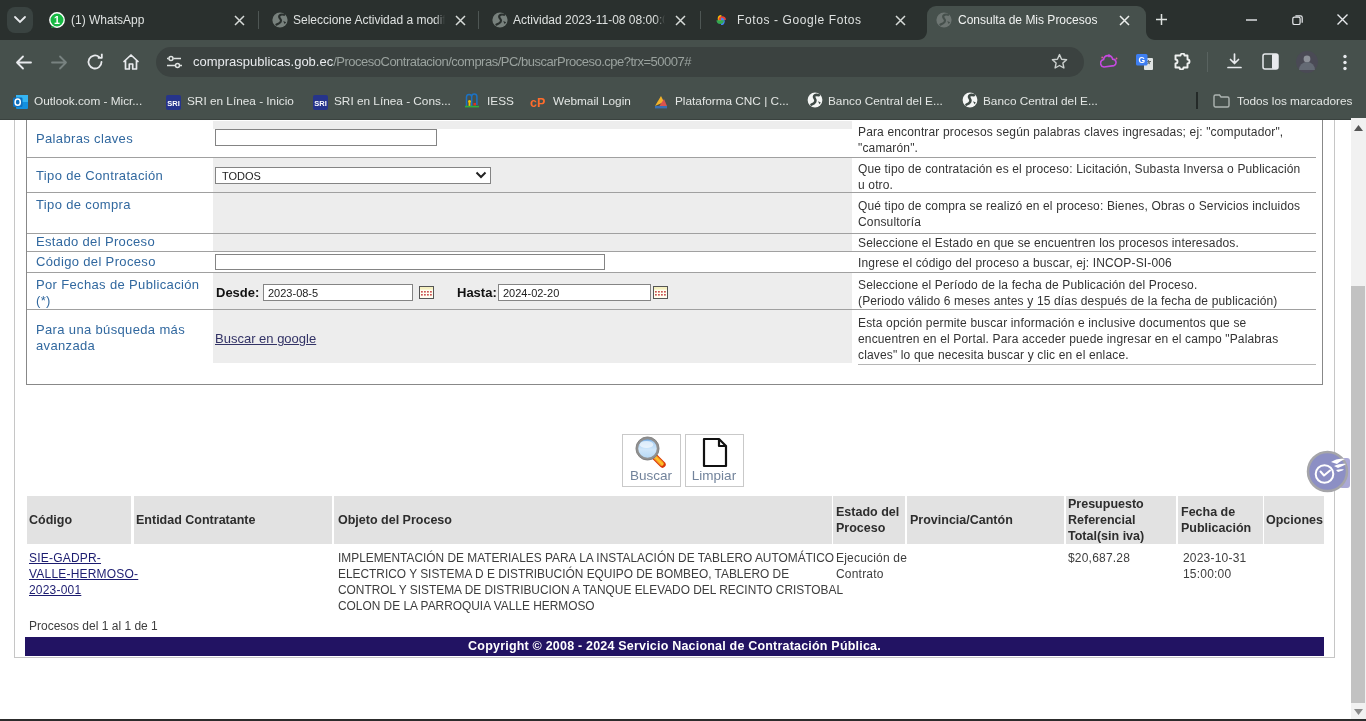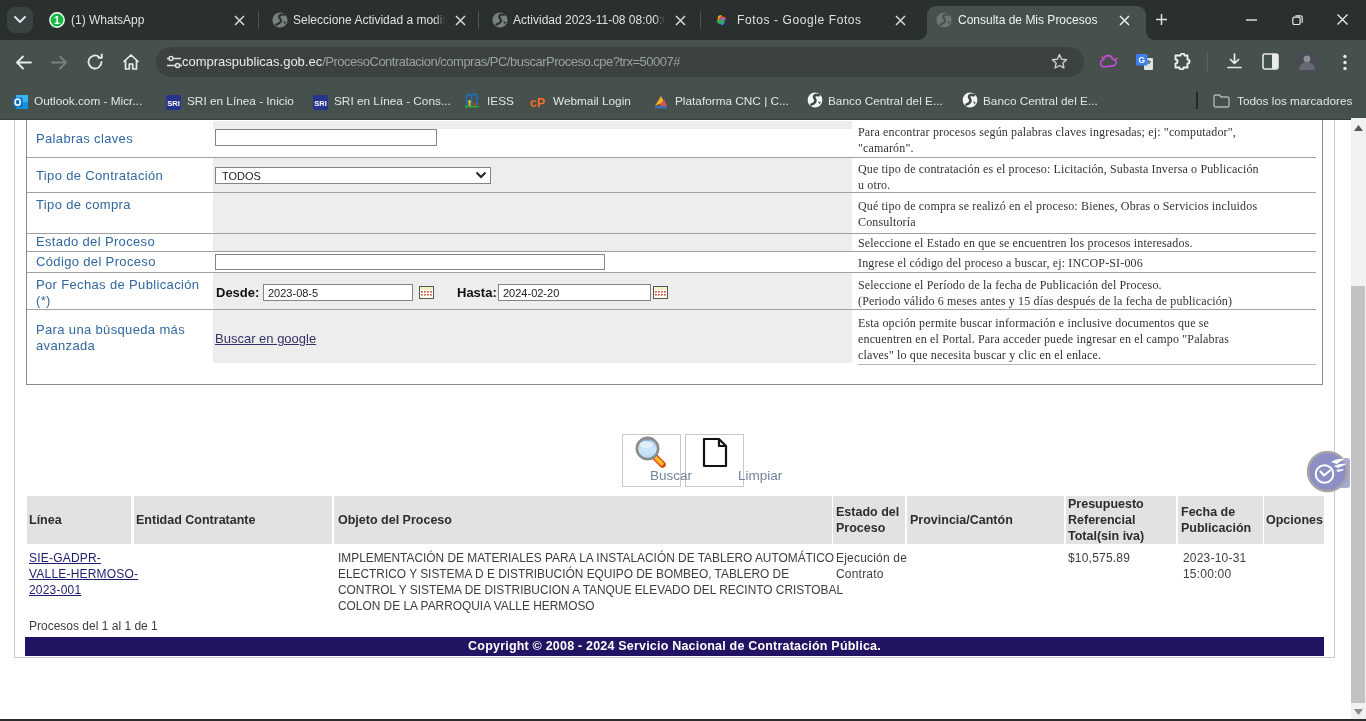--- a/index.html
+++ b/index.html
@@ -11,31 +11,31 @@
 #bookbar{left:0;top:84px;width:1366px;height:36px;background:#46504c;}
 .tabtitle{font-size:12px;color:#dee1e0;white-space:nowrap;overflow:hidden;position:absolute;top:13px;-webkit-mask-image:linear-gradient(90deg,#000 calc(100% - 10px),transparent);}
 .tabsep{position:absolute;width:1px;top:11px;height:18px;background:#4e5654;}
 #activetab{position:absolute;left:927px;top:6px;width:219px;height:34px;background:#46504c;border-radius:9px 9px 0 0;}
 #chevbtn{position:absolute;left:7px;top:7px;width:26px;height:26px;border-radius:8px;background:#3a4341;}
 #pill{position:absolute;left:156px;top:47px;width:928px;height:30px;border-radius:15px;background:#3b4240;}
 .url{font-size:13px;color:#e8eaed;white-space:nowrap;}
 .url .gray{color:#9aa29e;}
 .bmlabel{font-size:11.8px;color:#e3e6e4;white-space:nowrap;position:absolute;top:9px;}
 .flabel{position:absolute;font-size:13px;color:#31689f;line-height:16px;letter-spacing:0.35px;}
-.help{position:absolute;font-size:12px;color:#333;line-height:16px;letter-spacing:0.15px;font-family:Liberation Serif, serif;}
+.help{position:absolute;font-size:12px;color:#333;line-height:16px;letter-spacing:0.15px;}
 .inp{position:absolute;background:#fff;border:1px solid #848484;}
 .inptxt{position:absolute;font-size:11px;color:#222;}
 .blab{position:absolute;font-size:13px;font-weight:bold;color:#111;}
 .cell{position:absolute;font-size:12px;color:#3d3d3d;line-height:16px;letter-spacing:0.2px;}
 .hcell{position:absolute;background:#e2e2e2;}
 .htxt{position:absolute;font-size:12.5px;font-weight:bold;color:#2d2d2d;line-height:16px;}
 .graycell{position:absolute;background:#ededed;}
 .rowline{position:absolute;background:#a0a0a0;height:1px;}
 .btn{position:absolute;border:1px solid #c9c9c9;background:#fff;}
-.btntxt{position:absolute;font-size:14px;color:#72839b;padding-left:20px;}
+.btntxt{position:absolute;font-size:14px;color:#72839b;}
 svg{display:block}
 </style>
 </head>
 <body>
 <div id="root">
 <div id="tabstrip"></div>
 <div id="toolbar"></div>
 <div id="bookbar"></div>
 <div id="activetab"></div>
 <svg class="abs" style="left:918px;top:31px" width="9" height="9">
@@ -123,21 +123,21 @@
 <svg class="abs" style="left:122px;top:53px" width="18" height="18">
       <path d="M2,8.5 L9,2 L16,8.5 M3.5,7.5 V16 H7.3 V11 H10.7 V16 H14.5 V7.5" stroke="#e8eaed" stroke-width="1.7" fill="none" stroke-linejoin="round" stroke-linecap="round"></path>
     </svg>
 <div id="pill"></div>
 <svg class="abs" style="left:166px;top:54px" width="17" height="17">
       <circle cx="5" cy="4.5" r="2" fill="none" stroke="#dfe3e1" stroke-width="1.5"></circle>
       <path d="M7.5,4.5 H15 M1,4.5 H2.6" stroke="#dfe3e1" stroke-width="1.5"></path>
       <circle cx="11.5" cy="11.5" r="2" fill="none" stroke="#dfe3e1" stroke-width="1.5"></circle>
       <path d="M1,11.5 H9 M14,11.5 H16" stroke="#dfe3e1" stroke-width="1.5"></path>
     </svg>
-<div class="abs url" style="left:182px;top:54px">compraspublicas.gob.ec<span class="gray" style="letter-spacing:-0.5px">/ProcesoContratacion/compras/PC/buscarProceso.cpe?trx=50007#</span></div>
+<div class="abs url" style="left:193px;top:54px">compraspublicas.gob.ec<span class="gray" style="letter-spacing:-0.5px">/ProcesoContratacion/compras/PC/buscarProceso.cpe?trx=50007#</span></div>
 <svg class="abs" style="left:1051px;top:53px" width="17" height="17">
       <path d="M8.5,1.6 L10.6,6.2 15.6,6.7 11.9,10.1 12.9,15 8.5,12.5 4.1,15 5.1,10.1 1.4,6.7 6.4,6.2 Z" fill="none" stroke="#ccd1cf" stroke-width="1.4" stroke-linejoin="round"></path>
     </svg>
 <svg class="abs" style="left:1100px;top:54px" width="19" height="16">
       <path d="M4,13 a3.8,3.8 0 0 1 -0.4,-7.5 a4.6,4.6 0 0 1 9,-0.4 a3.4,3.4 0 0 1 1.4,6.5 Z" fill="none" stroke="#c54ae0" stroke-width="1.6"></path>
       <circle cx="9" cy="1.8" r="1.1" fill="none" stroke="#c54ae0" stroke-width="1"></circle>
       <circle cx="2.2" cy="3.5" r="0.9" fill="#e05aa0"></circle>
       <circle cx="16.5" cy="4.5" r="0.9" fill="#e05aa0"></circle>
     </svg>
 <svg class="abs" style="left:1136px;top:54px" width="18" height="17">
@@ -316,41 +316,41 @@
       <line x1="21.5" y1="21.5" x2="27.6" y2="27.6" stroke="url(#hdl)" stroke-width="4.4" stroke-linecap="round"></line>
       <circle cx="13.5" cy="12.5" r="10.4" fill="url(#lens)" stroke="#909090" stroke-width="2.2"></circle>
       <circle cx="13.5" cy="12.5" r="11.6" fill="none" stroke="#787878" stroke-width="0.8"></circle>
       <ellipse cx="12.5" cy="8.5" rx="6.8" ry="3.6" fill="#ffffff" opacity="0.6"></ellipse>
     </svg>
 <div class="btntxt" style="left:622px;top:468px;width:58px;text-align:center;font-size:13.5px">Buscar</div>
 <svg class="abs" style="left:702px;top:437px" width="26" height="31">
       <path d="M2,2 H17 L24,9 V29 H2 Z" fill="#fff" stroke="#111" stroke-width="2.2" stroke-linejoin="round"></path>
       <path d="M17,2 V9 H24" fill="none" stroke="#111" stroke-width="2.2" stroke-linejoin="round"></path>
     </svg>
-<div class="btntxt" style="left:718px;top:468px;width:58px;font-size:13.5px">Limpiar</div>
+<div class="btntxt" style="left:685px;top:468px;width:58px;text-align:center;font-size:13.5px">Limpiar</div>
 <div class="hcell" style="left:27px;top:496px;width:104px;height:48px"></div>
 <div class="hcell" style="left:133.5px;top:496px;width:198.5px;height:48px"></div>
 <div class="hcell" style="left:334px;top:496px;width:497.5px;height:48px"></div>
 <div class="hcell" style="left:833px;top:496px;width:71.5px;height:48px"></div>
 <div class="hcell" style="left:906.5px;top:496px;width:157px;height:48px"></div>
 <div class="hcell" style="left:1065.5px;top:496px;width:110px;height:48px"></div>
 <div class="hcell" style="left:1177.5px;top:496px;width:85px;height:48px"></div>
 <div class="hcell" style="left:1264px;top:496px;width:60px;height:48px"></div>
-<div class="htxt" style="left:29px;top:512px">Línea</div>
+<div class="htxt" style="left:29px;top:512px">Código</div>
 <div class="htxt" style="left:136px;top:512px">Entidad Contratante</div>
 <div class="htxt" style="left:338px;top:512px">Objeto del Proceso</div>
 <div class="htxt" style="left:836px;top:504px">Estado del<br>Proceso</div>
 <div class="htxt" style="left:910px;top:512px">Provincia/Cantón</div>
 <div class="htxt" style="left:1068px;top:496px">Presupuesto<br>Referencial<br>Total(sin iva)</div>
 <div class="htxt" style="left:1181px;top:504px">Fecha de<br>Publicación</div>
 <div class="htxt" style="left:1266px;top:512px">Opciones</div>
 <div class="cell" style="left:29px;top:550px;color:#1c1c70;text-decoration:underline">SIE-GADPR-<br>VALLE-HERMOSO-<br>2023-001</div>
 <div class="cell" style="left:338px;top:550px;font-size:11.9px;letter-spacing:0px">IMPLEMENTACIÓN DE MATERIALES PARA LA INSTALACIÓN DE TABLERO AUTOMÁTICO<br>ELECTRICO Y SISTEMA D E DISTRIBUCIÓN EQUIPO DE BOMBEO, TABLERO DE<br>CONTROL Y SISTEMA DE DISTRIBUCION A TANQUE ELEVADO DEL RECINTO CRISTOBAL<br>COLON DE LA PARROQUIA VALLE HERMOSO</div>
 <div class="cell" style="left:836px;top:550px">Ejecución de<br>Contrato</div>
-<div class="cell" style="left:1068px;top:550px">$10,575.89</div>
+<div class="cell" style="left:1068px;top:550px">$20,687.28</div>
 <div class="cell" style="left:1183px;top:550px">2023-10-31<br>15:00:00</div>
 <div class="cell" style="left:29px;top:618px;letter-spacing:0">Procesos del 1 al 1 de 1</div>
 <div class="abs" style="left:25px;top:637px;width:1299px;height:19px;background:#221363"></div>
 <div class="abs" style="left:25px;top:637px;width:1299px;height:19px;color:#fff;font-weight:bold;font-size:12.5px;text-align:center;line-height:19px;letter-spacing:0.2px">Copyright © 2008 - 2024 Servicio Nacional de Contratación Pública.</div>
 <div class="abs" style="left:1351px;top:118px;width:15px;height:603px;background:#f1f1f1"></div>
 <svg class="abs" style="left:1354px;top:125px" width="9" height="6">
       <path d="M4.5,0 L9,6 H0 Z" fill="#555"></path>
     </svg>
 <div class="abs" style="left:1351px;top:286px;width:14px;height:417px;background:#c2c2c2"></div>
 <svg class="abs" style="left:1354px;top:709px" width="9" height="6">

